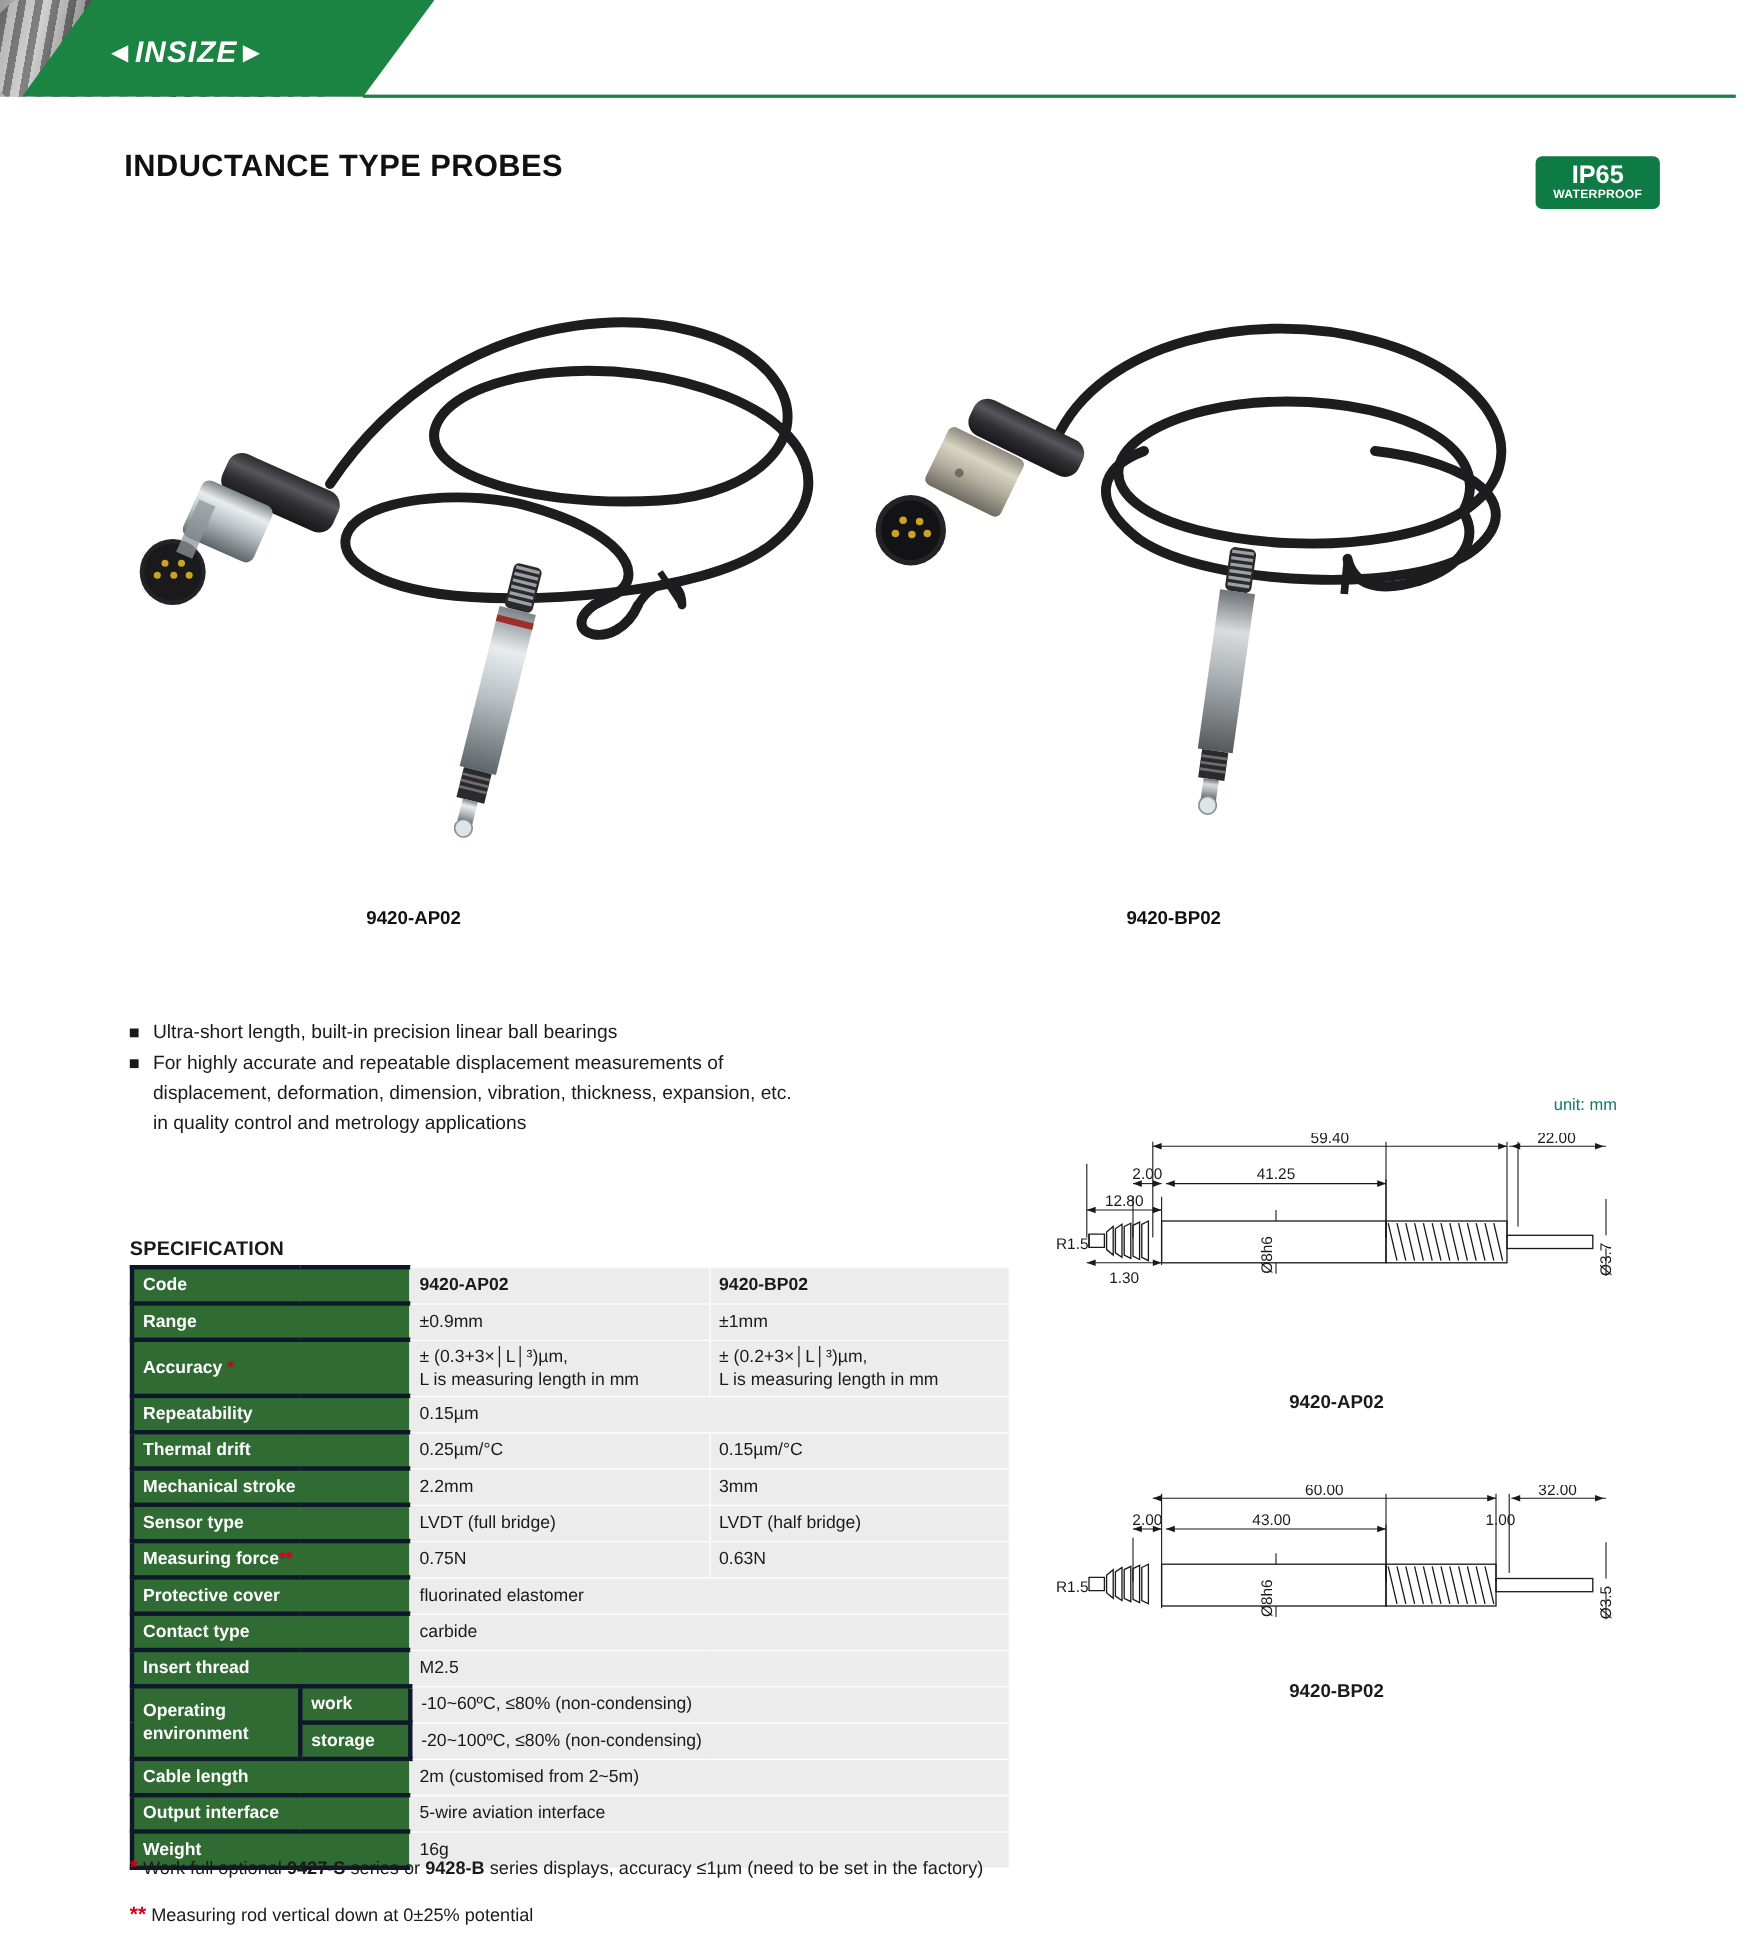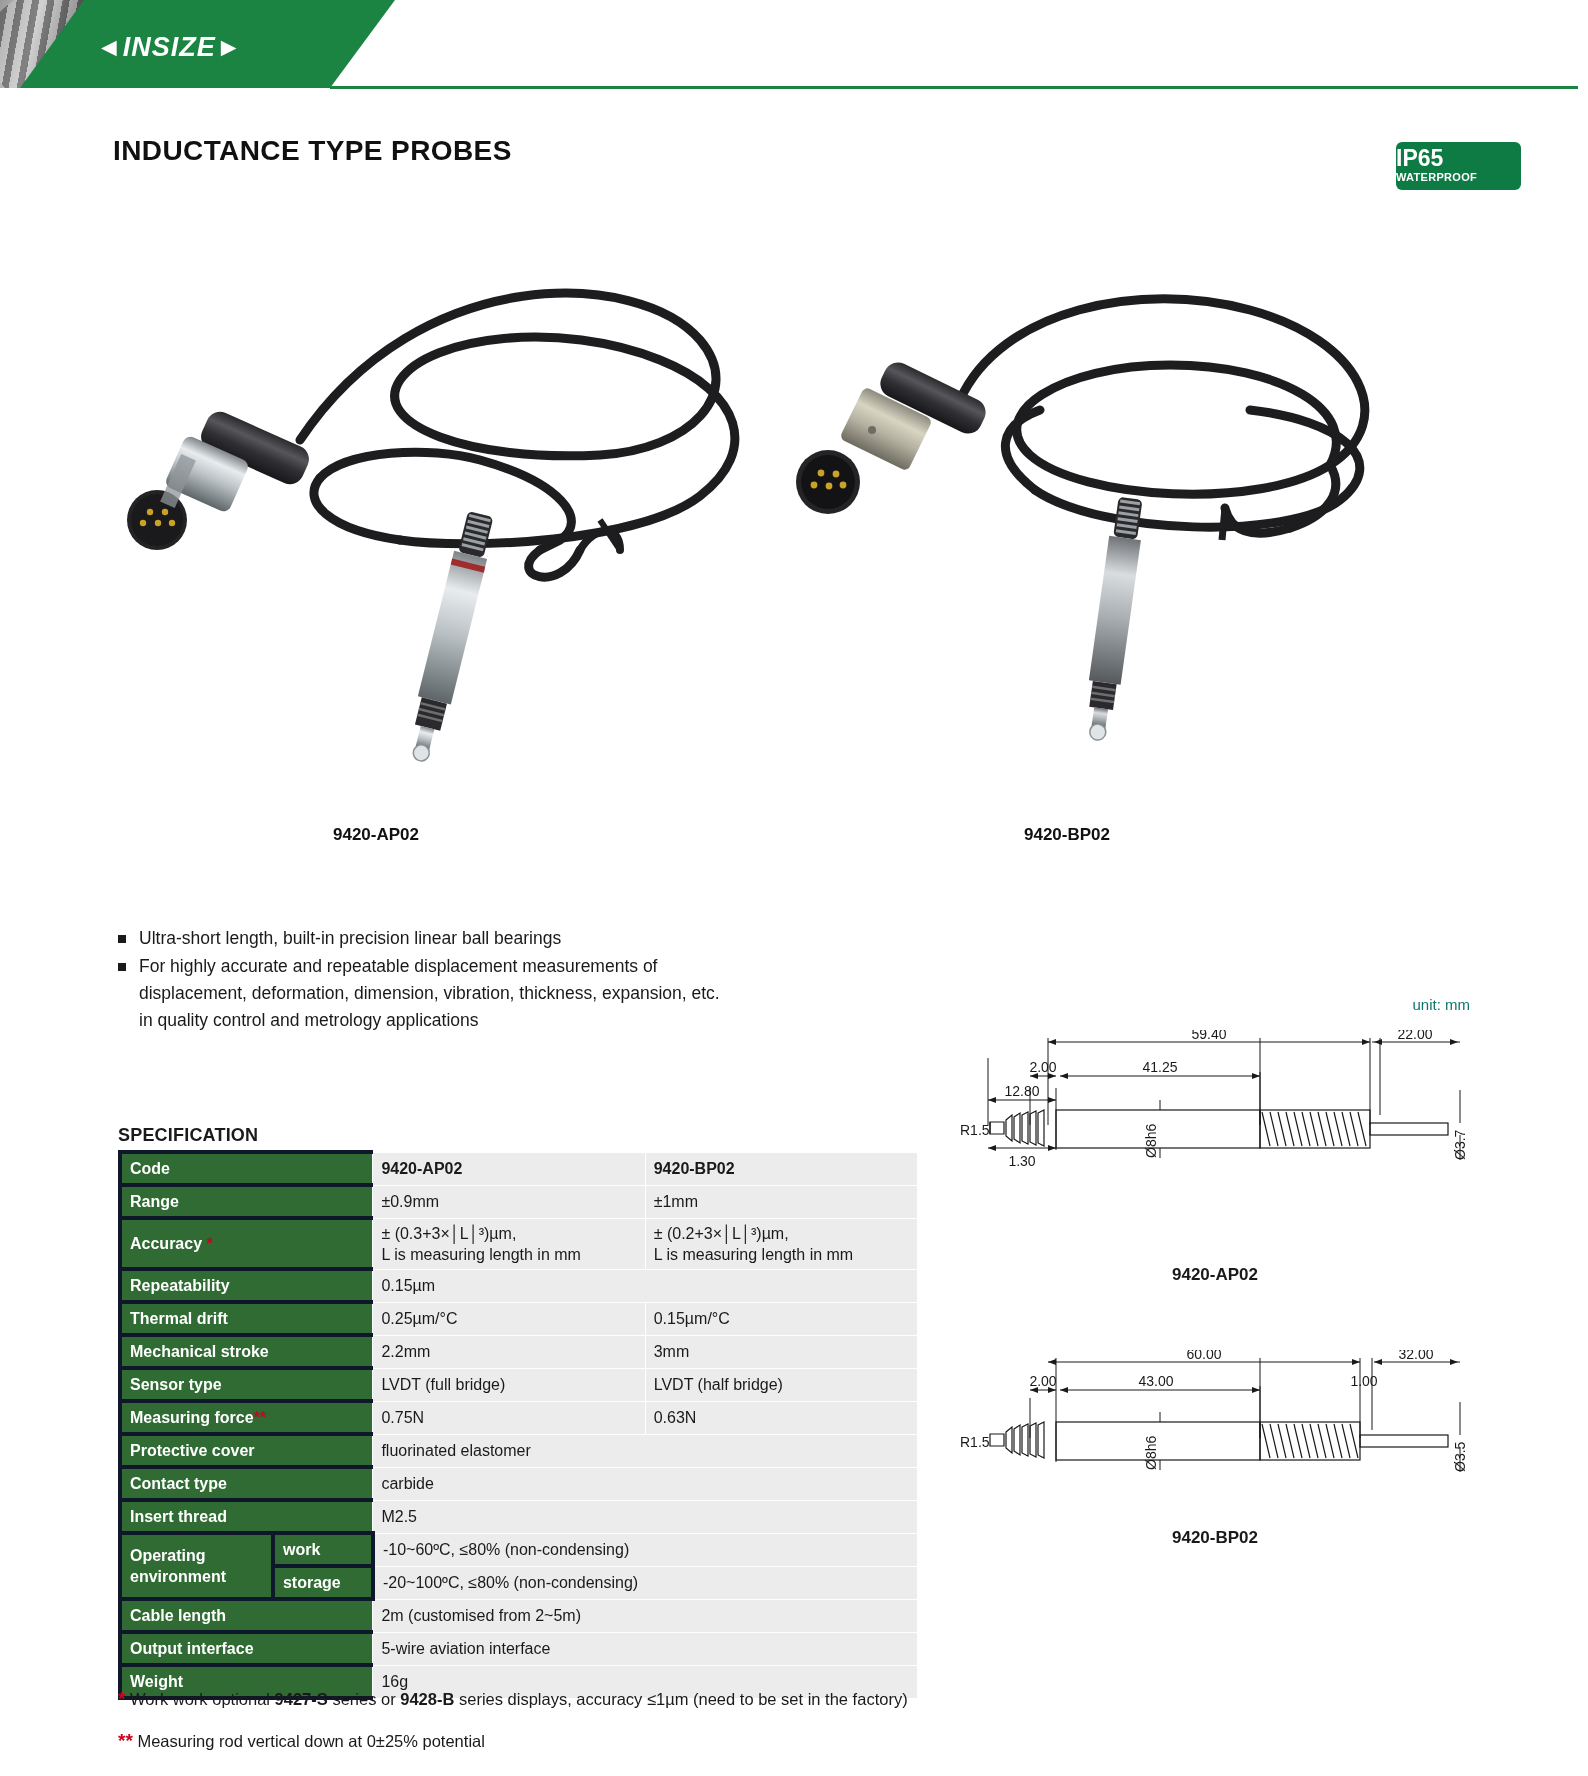--- a/index.html
+++ b/index.html
@@ -90,25 +90,25 @@
     position: absolute;
     top: 135px; left: 113px;
     font-size: 28px;
     font-weight: bold;
     letter-spacing: .4px;
     color: #111;
   }
   .ip-badge {
     position: absolute;
     top: 142px; left: 1396px;
-    width: 125px; height: 48px;
+    width: 113px; height: 48px;
     background: #0e7a44;
     border-radius: 6px;
     color: #fff;
-    text-align: left;
+    text-align: center;
   }
   .ip-badge .ip-main {
     display: block;
     font-size: 23px;
     font-weight: bold;
     line-height: 26px;
     padding-top: 3px;
   }
   .ip-badge .ip-sub {
     display: block;
@@ -479,21 +479,21 @@
   </tr>
   <tr>
     <td class="lbl" colspan="2">Weight</td>
     <td class="val" colspan="2">16g</td>
   </tr>
 </tbody>
   </table>
 
 <div class="footnote fn1">
   <span class="mark">*</span>
-  <span>Work work optional </span><b>9427-S</b><span> series or </span><b>9428-B</b><span> series displays, accuracy ≤1µm (need to be set in the factory)</span>
+  <span>Work full optional </span><b>9427-S</b><span> series or </span><b>9428-B</b><span> series displays, accuracy ≤1µm (need to be set in the factory)</span>
 </div>
 <div class="footnote fn2">
   <span class="mark">**</span>
   <span>Measuring rod vertical down at 0±25% potential</span>
 </div>
 
 <div class="drawing-wrap" style="top:1030px; left:960px; width:520px; height:230px;">
   <svg width="520" height="230" viewBox="0 0 520 230">
     <g stroke="#1a1a1a" fill="none" stroke-width="1">
 

